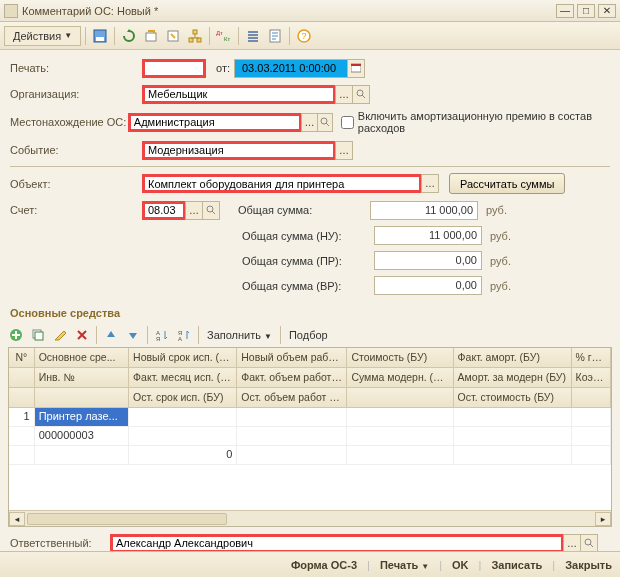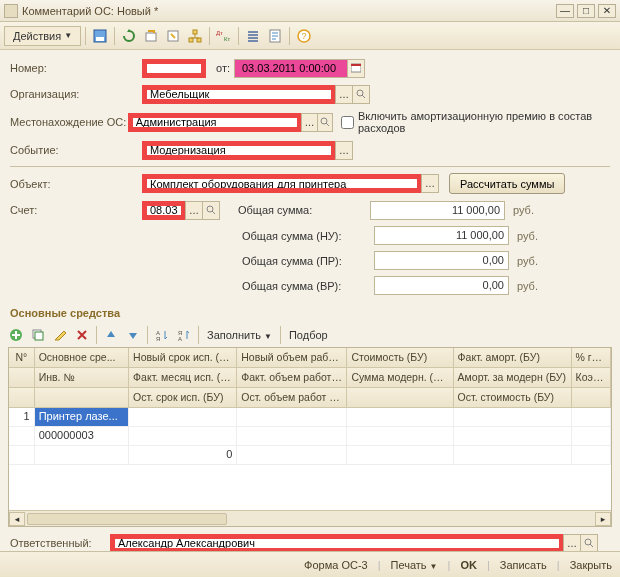--- a/index.html
+++ b/index.html
@@ -32,30 +32,30 @@
   .actions-btn {
     height:20px; padding:0 8px; display:flex; align-items:center;
     border:1px solid #c6bb9b; background:#f4ecd7; cursor:pointer; font-size:11px;
   }
   .tbicon { width:20px; height:20px; display:flex; align-items:center; justify-content:center; cursor:pointer; border:1px solid transparent; }
   .sep { width:1px; height:18px; background:#cbbf9f; margin:0 2px; }
   .form-area { padding: 8px 10px 4px 10px; }
   .row { display:flex; align-items:center; margin-bottom:6px; min-height:20px; }
   .lbl { width: 132px; color:#5a4f38; }
   .txt-input {
-    height:19px; border:5px solid #ef4444; background:#fff; padding:0 3px; font-size:11px;
-  }
-  .date-input { height:19px; border:1px solid #bfb698; background:#ec4899; padding:0 7px; font-size:11px; }
+    height:19px; border:3px solid #ef4444; background:#fff; padding:0 3px; font-size:11px;
+  }
+  .date-input { height:19px; border:1px solid #bfb698; background:#0ea5e9; padding:0 7px; font-size:11px; }
   .sel-btn { width:18px; height:19px; border:1px solid #bfb698; background:#f4ecd7; display:flex; align-items:center; justify-content:center; cursor:pointer; font-size:10px; margin-left:-1px; }
   .search-btn { width:18px; height:19px; border:1px solid #bfb698; background:#f4ecd7; display:flex; align-items:center; justify-content:center; cursor:pointer; margin-left:-1px; }
   .checkbox-row { display:flex; align-items:center; margin-left:8px; }
   .checkbox-row input { margin-right:4px; }
   .sumrow { display:flex; align-items:center; margin-bottom:6px; }
   .sumlbl { width:132px; }
-  .sumval { width:135px; text-align:right; padding-right:4px; height:19px; border:1px solid #bfb698; background:#fff; line-height:17px;padding-left:44px; }
+  .sumval { width:108px; text-align:right; padding-right:4px; height:19px; border:1px solid #bfb698; background:#fff; line-height:17px;padding-left:44px; }
   .rub { margin-left:8px; color:#7a6f55; }
   .calc-btn { height:21px; padding:0 10px; border:1px solid #a39a7d; background:linear-gradient(#faf4df,#e9dfc4); cursor:pointer; font-size:11px; border-radius:3px; }
   .hr { height:1px; background:#c9bfa3; margin:4px 0 6px 0; }
   .section-title { color:#8a6d2a; font-weight:bold; margin:2px 0 4px 10px; }
   .tab-toolbar { height:24px; display:flex; align-items:center; padding:0 6px; gap:2px; }
   .small-link { cursor:pointer; padding:0 4px; }
   .table-wrap { margin:0 8px; border:1px solid #bfb698; background:#fff; height:180px; overflow:hidden; position:relative; }
   .thead-row { display:flex; background:linear-gradient(#f5efdc,#ece3cb); border-bottom:1px solid #d1c6a8; }
   .th { border-right:1px solid #d1c6a8; padding:3px 4px; font-size:10.5px; color:#4d4530; overflow:hidden; white-space:nowrap; text-overflow:ellipsis; height:19px; line-height:13px; }
   .tbody-row { display:flex; border-bottom:1px solid #eee; height:19px; }
@@ -70,21 +70,21 @@
   .col-f { width:40px; }
   .hscroll { position:absolute; bottom:0; left:0; right:0; height:16px; background:#efe8d4; border-top:1px solid #d1c6a8; display:flex; align-items:center;}
   .hscroll .arrow { width:16px; height:14px; border:1px solid #c9bfa3; background:#f4ecd7; display:flex;align-items:center;justify-content:center; cursor:pointer; font-size:9px;}
   .hscroll .thumb { width:200px; height:12px; margin-left:2px; background:#e6dcc0; border:1px solid #c9bfa3; border-radius:2px;}
   .bottom-fields { padding:6px 10px; }
   .footer {
     height:26px; border-top:1px solid #c9bfa3; background:linear-gradient(#f6f0df,#ece3cb);
     display:flex; align-items:center; justify-content:flex-end; padding:0 8px; gap:10px;
     position:absolute; bottom:0; left:0; right:0;
   }
-  .footer .fbtn { cursor:pointer; color:#4a3f27; }
+  .footer .fbtn { cursor:pointer; color:#4a3f27;font-weight:bold; }
   .footer .fbtn.bold { font-weight:bold; }
   svg { display:block; }
   .dropdown-caret { font-size:8px; margin-left:3px; }
   .right-align { text-align:right; }
 </style>
 </head>
 <body>
 
 <div class="titlebar">
   <div class="title-icon"></div>
@@ -157,21 +157,21 @@
       <svg width="14" height="14">
         <circle cx="7" cy="7" r="6" fill="#fff" stroke="#e0a020" stroke-width="1.5"></circle>
         <text x="4.5" y="10" font-size="9" fill="#e0a020">?</text>
       </svg>
     </div>
 </div>
 
 <div class="form-area">
 
   <div class="row">
-    <div class="lbl">Номер:</div>
+    <div class="lbl">Печать:</div>
     <input class="txt-input" style="width: 64px;" value="">
     <div style="width:28px; text-align:right; padding-right:4px;">от:</div>
     <input class="date-input" style="width: 114px;" value="03.03.2011 0:00:00">
     <div class="sel-btn">
       <svg width="10" height="10">
           <rect x="0" y="1" width="10" height="8" fill="#fff" stroke="#888"></rect>
           <rect x="0" y="1" width="10" height="2" fill="#c03030"></rect>
         </svg>
     </div>
   </div>

